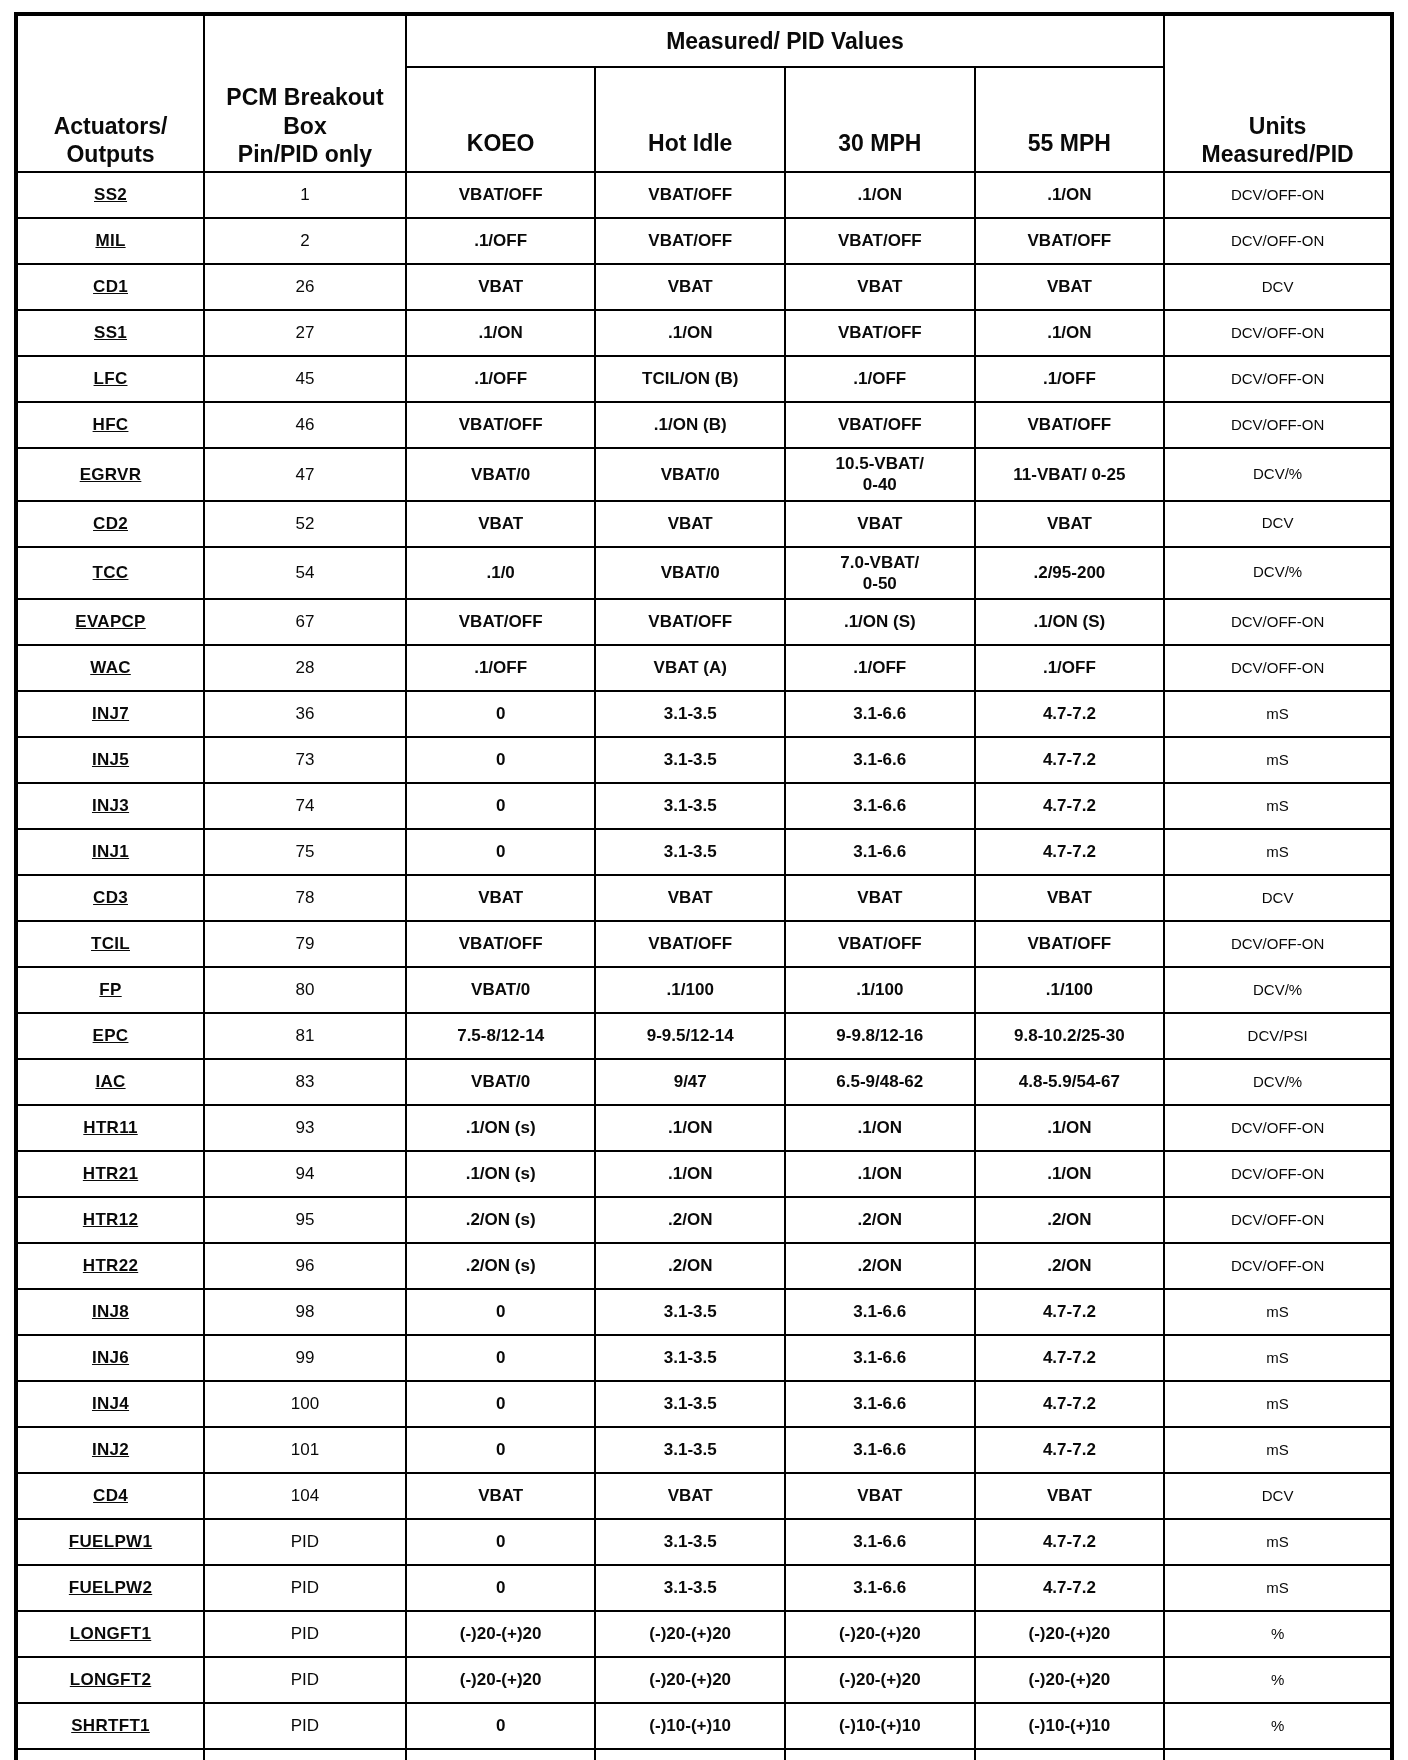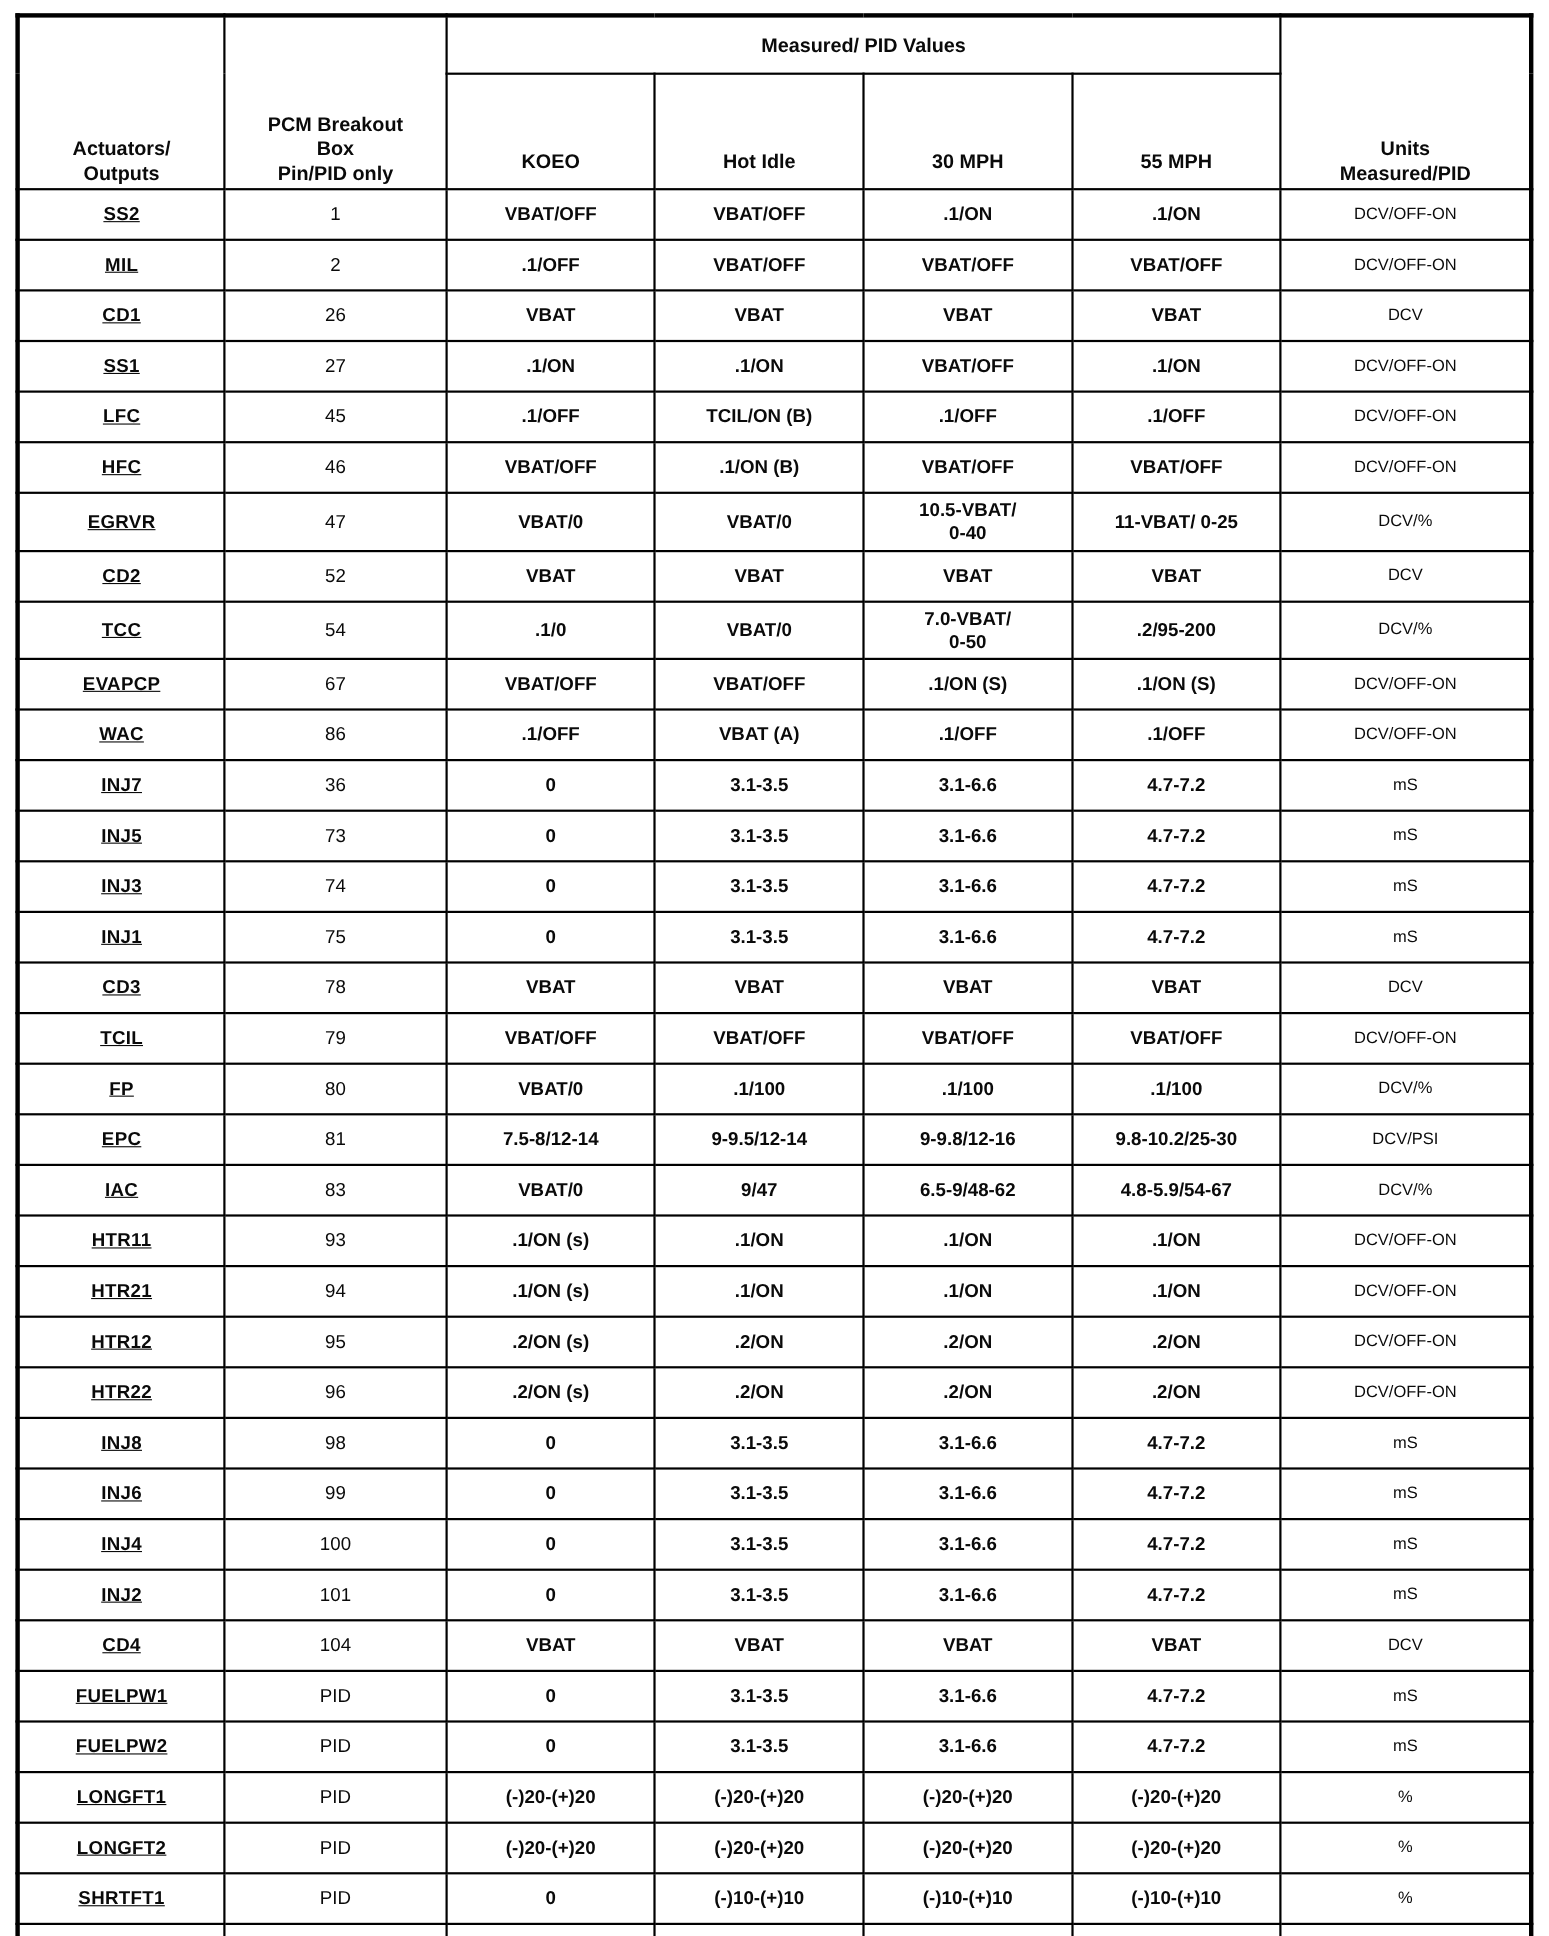--- a/index.html
+++ b/index.html
@@ -29,21 +29,21 @@
   col.w-units { width: 14.9%; }
 
   th, td {
     border: 2px solid #000;
     white-space: pre-line;
     text-align: center;
     overflow: hidden;
   }
   thead th {
     font-weight: 700;
-    font-size: 18px;
+    font-size: 23px;
     line-height: 1.25;
   }
   .th-group {
     height: 42px;
     vertical-align: middle;
     padding: 4px;
   }
   .th-col {
     height: 86px;
     vertical-align: bottom;
@@ -187,21 +187,21 @@
           <td class="c-act">EVAPCP</td>
           <td class="c-pin">67</td>
           <td class="c-val">VBAT/OFF</td>
           <td class="c-val">VBAT/OFF</td>
           <td class="c-val">.1/ON (S)</td>
           <td class="c-val">.1/ON (S)</td>
           <td class="c-units">DCV/OFF-ON</td>
         </tr>
         <tr>
           <td class="c-act">WAC</td>
-          <td class="c-pin">86</td>
+          <td class="c-pin">28</td>
           <td class="c-val">.1/OFF</td>
           <td class="c-val">VBAT (A)</td>
           <td class="c-val">.1/OFF</td>
           <td class="c-val">.1/OFF</td>
           <td class="c-units">DCV/OFF-ON</td>
         </tr>
         <tr>
           <td class="c-act">INJ7</td>
           <td class="c-pin">36</td>
           <td class="c-val">0</td>

